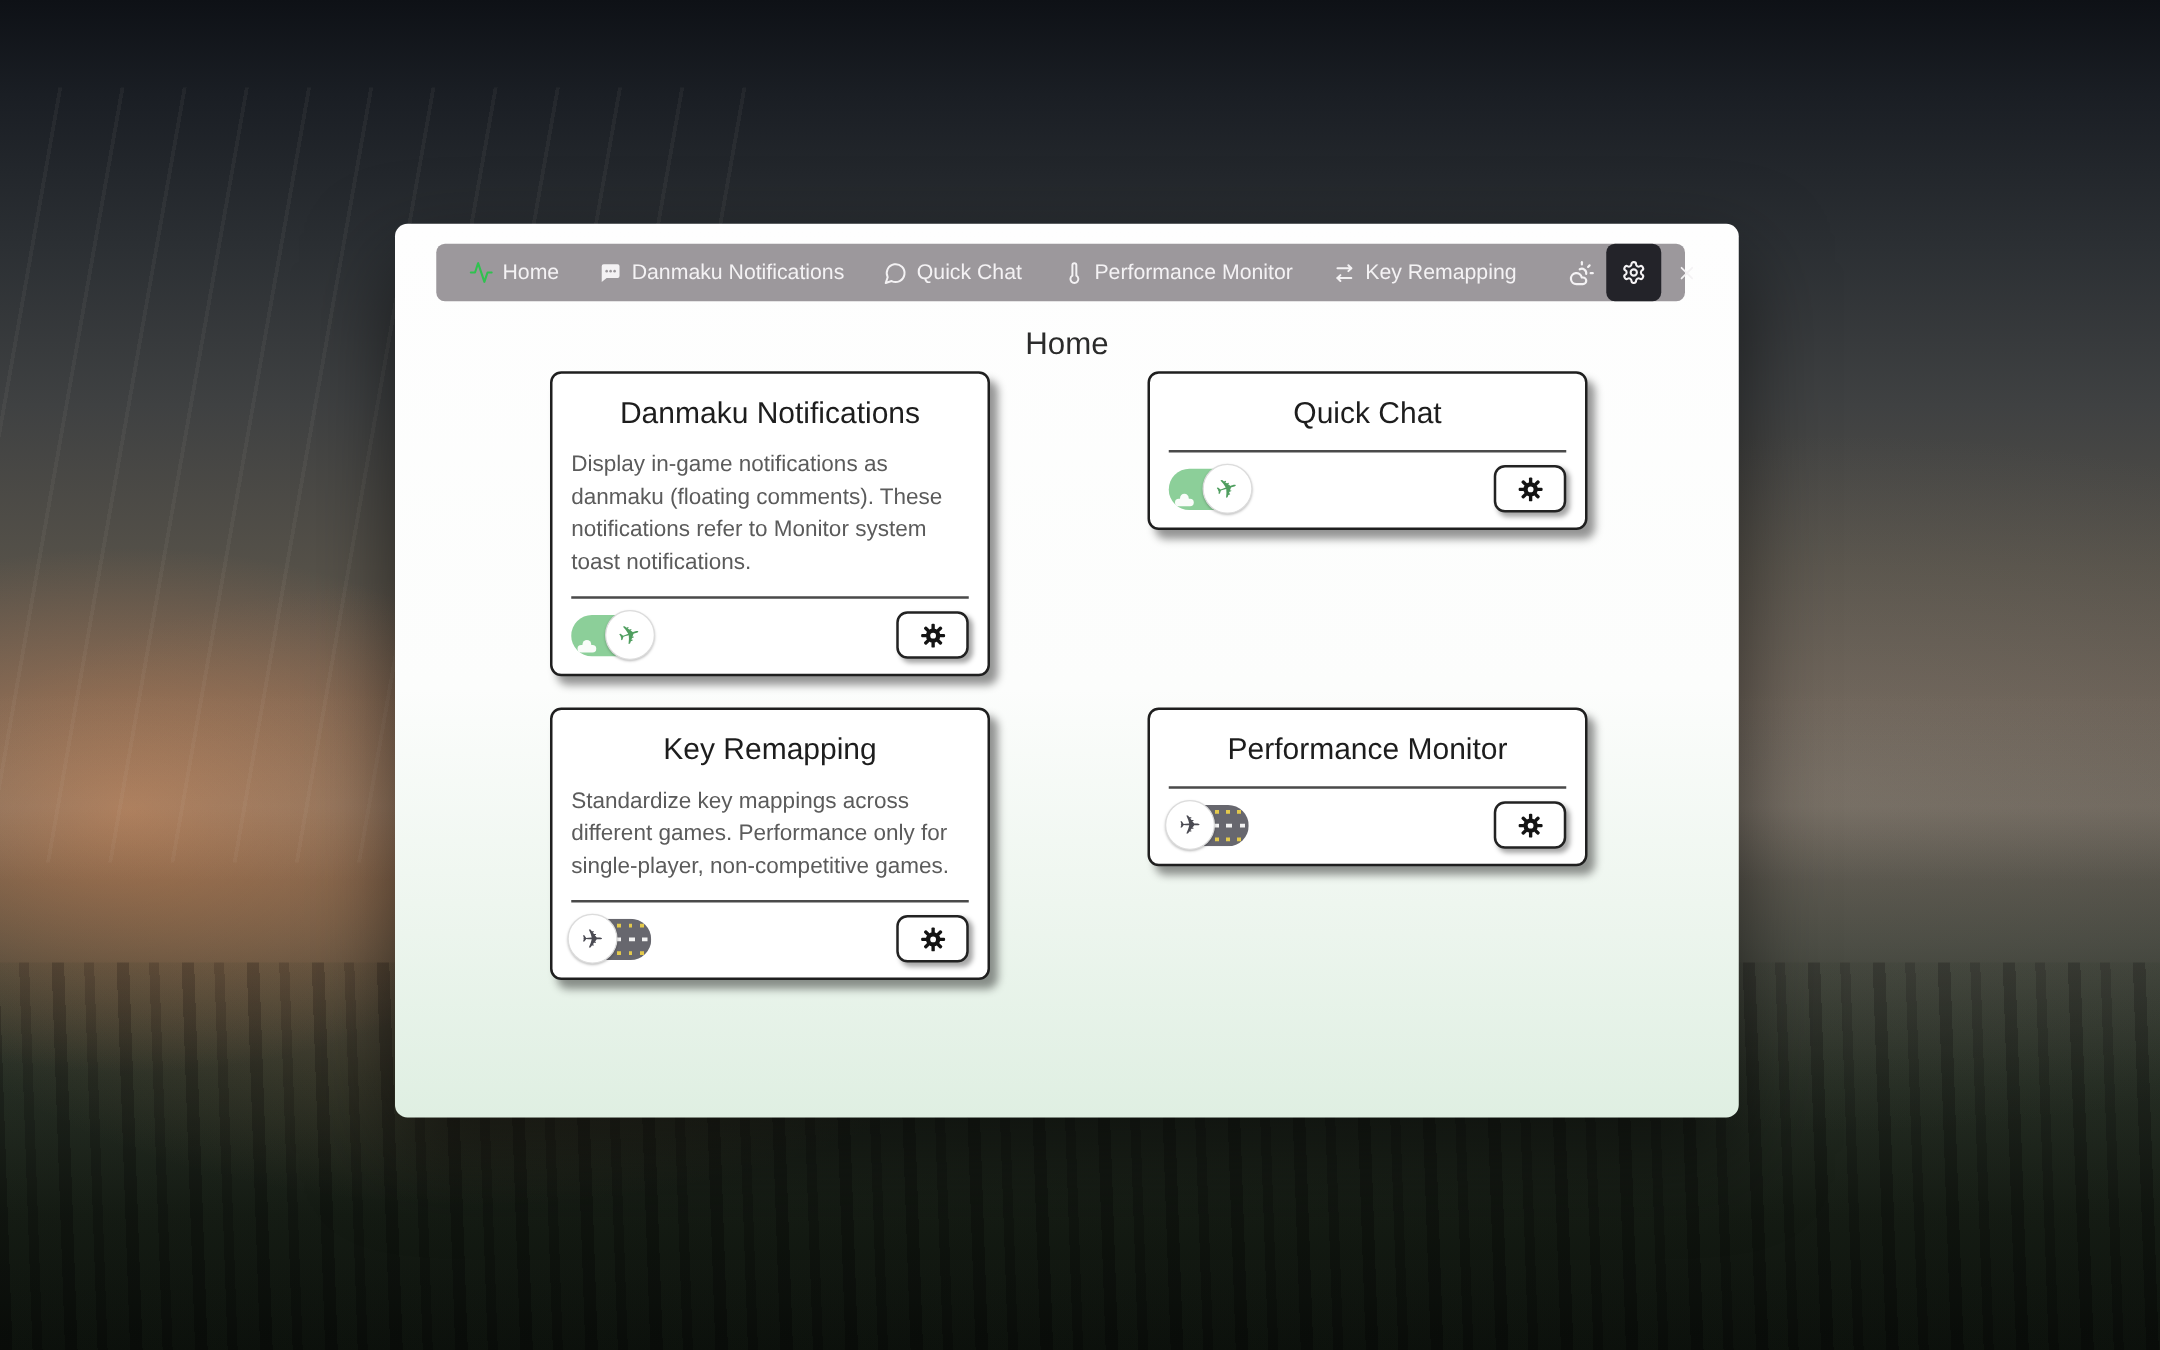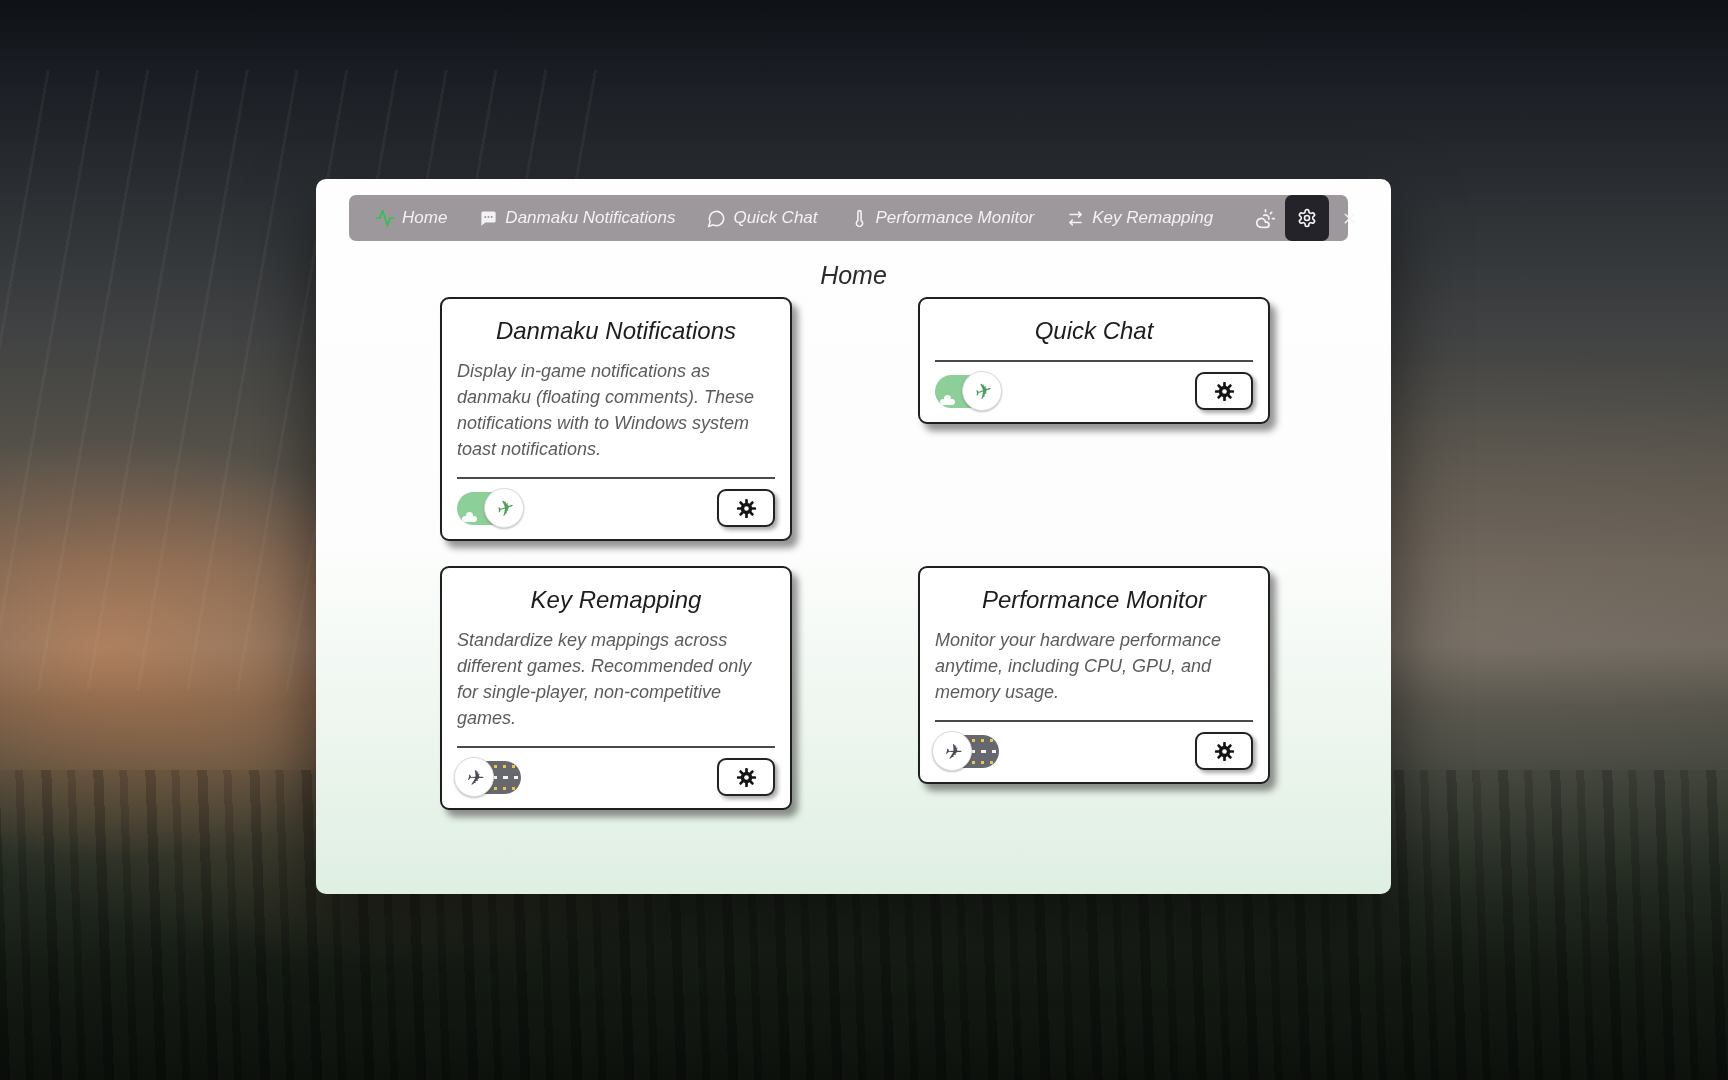--- a/index.html
+++ b/index.html
@@ -6,21 +6,20 @@
   html,body { width:1728px; height:1080px; overflow:hidden; font-family:"Liberation Sans", sans-serif; }
 
   
   .desktop {
     position:relative; width:1728px; height:1080px; overflow:hidden;
     background:
       radial-gradient(ellipse 520px 300px at 6% 60%, rgba(236,146,86,0.50), rgba(236,146,86,0) 70%),
       radial-gradient(ellipse 700px 360px at 22% 66%, rgba(205,140,95,0.30), rgba(205,140,95,0) 70%),
       radial-gradient(ellipse 900px 400px at 85% 58%, rgba(165,152,140,0.22), rgba(165,152,140,0) 70%),
       linear-gradient(180deg, #0e1116 0%, #1a1e24 7%, #2b2f33 18%, #3f4142 30%, #555149 42%, #655c52 52%, #5a544b 60%, #41443c 70%, #262d24 80%, #141a13 90%, #0b0f0b 100%);
-    font-style: italic;
   }
   .trees {
     position:absolute; left:0; right:0; bottom:0; height:310px; opacity:.75; pointer-events:none;
     background:repeating-linear-gradient(88deg,
       rgba(0,0,0,0.30) 0 10px, rgba(30,45,28,0.12) 10px 26px,
       rgba(0,0,0,0.24) 26px 34px, rgba(24,36,22,0.10) 34px 52px);
   }
   .fog {
     position:absolute; left:0; right:0; top:555px; height:150px; pointer-events:none;
     background:linear-gradient(180deg, transparent, rgba(195,185,172,0.10) 40%, rgba(195,185,172,0.15) 60%, transparent);
@@ -188,21 +187,21 @@
         </button>
       </div>
     </nav>
 
     <h1 class="page-title">Home</h1>
 
     <div class="grid">
 
       <section class="card">
         <h2>Danmaku Notifications</h2>
-        <p>Display in-game notifications as danmaku (floating comments). These notifications with to Windows system toast notifications.</p>
+        <p>Display in-game notifications as danmaku (floating comments). These notifications refer to Monitor system toast notifications.</p>
         <hr>
         <div class="card-footer">
           <div class="toggle" data-state="on">
             <span class="cloud"></span>
             <span class="knob"></span>
           </div>
           <button class="gear-btn">
             <svg width="23" height="23" viewBox="0 0 24 24">
                 <g fill="#141414">
                   <rect x="10.6" y="2" width="2.8" height="5" rx="1"></rect>
@@ -243,21 +242,21 @@
                   <circle cx="12" cy="12" r="6"></circle>
                 </g>
                 <circle cx="12" cy="12" r="2.4" fill="#fff"></circle>
               </svg>
           </button>
         </div>
       </section>
 
       <section class="card">
         <h2>Key Remapping</h2>
-        <p>Standardize key mappings across different games. Recommended only for single-player, non-competitive games.</p>
+        <p>Standardize key mappings across different games. Performance only for single-player, non-competitive games.</p>
         <hr>
         <div class="card-footer">
           <div class="toggle" data-state="off">
 
             <span class="knob"></span>
           </div>
           <button class="gear-btn">
             <svg width="23" height="23" viewBox="0 0 24 24">
                 <g fill="#141414">
                   <rect x="10.6" y="2" width="2.8" height="5" rx="1"></rect>
@@ -271,21 +270,20 @@
                   <circle cx="12" cy="12" r="6"></circle>
                 </g>
                 <circle cx="12" cy="12" r="2.4" fill="#fff"></circle>
               </svg>
           </button>
         </div>
       </section>
 
       <section class="card">
         <h2>Performance Monitor</h2>
-        <p>Monitor your hardware performance anytime, including CPU, GPU, and memory usage.</p>
         <hr>
         <div class="card-footer">
           <div class="toggle" data-state="off">
 
             <span class="knob"></span>
           </div>
           <button class="gear-btn">
             <svg width="23" height="23" viewBox="0 0 24 24">
                 <g fill="#141414">
                   <rect x="10.6" y="2" width="2.8" height="5" rx="1"></rect>

